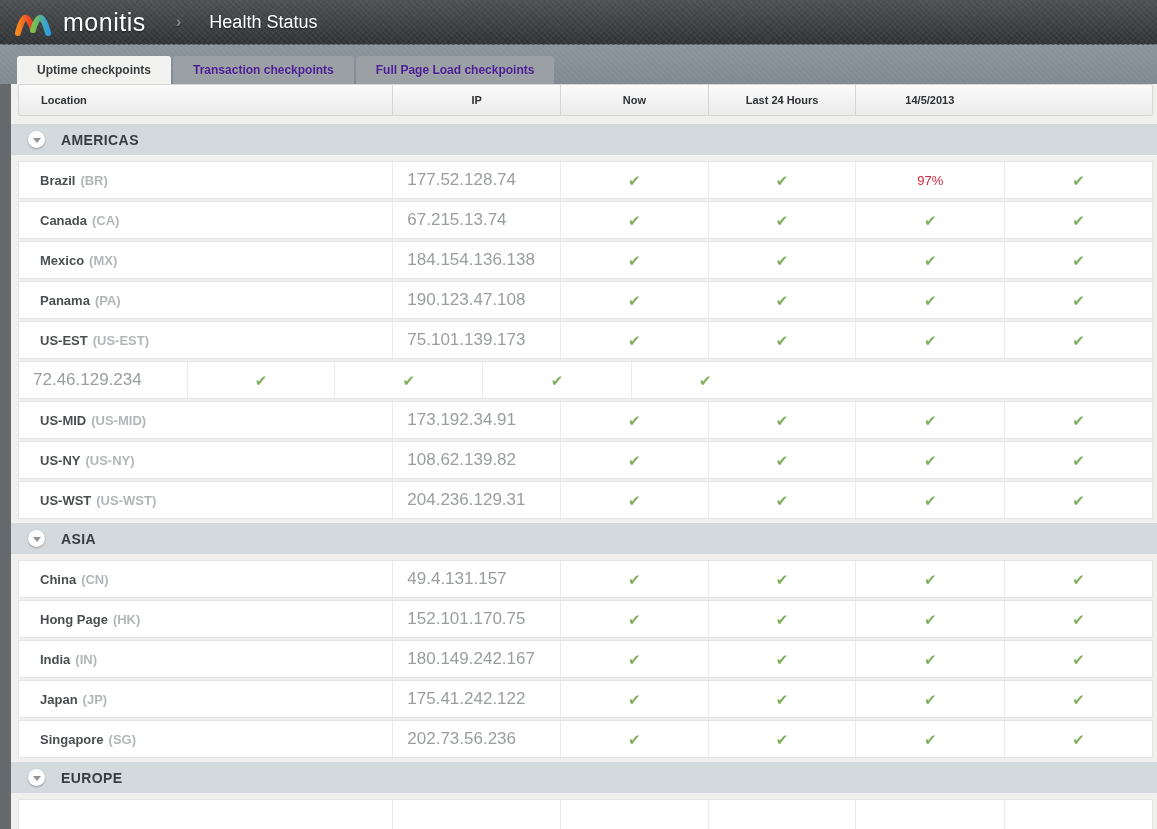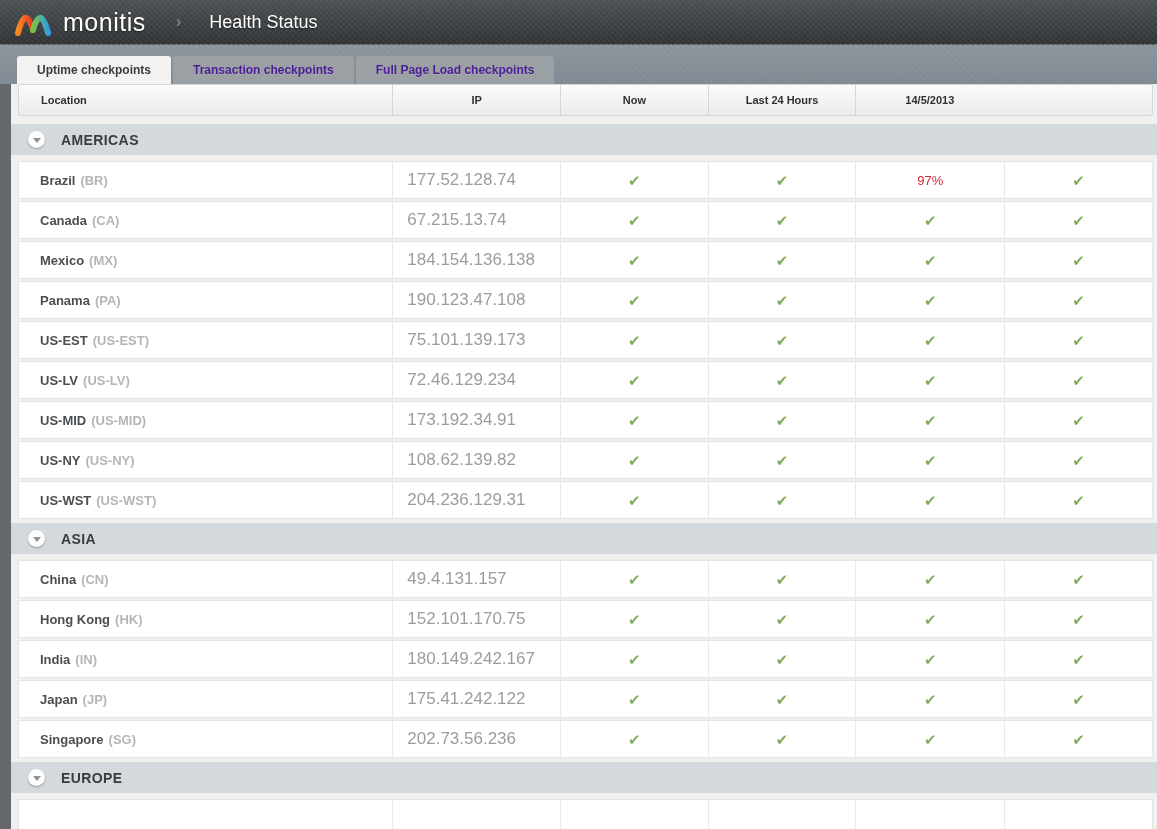--- a/index.html
+++ b/index.html
@@ -247,24 +247,20 @@
               <span class="check" style="color: rgb(127, 174, 93);">✔</span>
             </div>
             <div class="tc c-d15">
               <span class="check" style="color: rgb(127, 174, 93);">✔</span>
             </div>
             <div class="tc c-d14">
               <span class="check" style="color: rgb(127, 174, 93);">✔</span>
             </div>
           </div>
           <div class="trow">
-            <div class="tc c-loc">
-              <span class="loc-name">US-LV</span>
-              <span class="loc-code">(US-LV)</span>
-            </div>
             <div class="tc c-ip">
               <span class="ip-text">72.46.129.234</span>
             </div>
             <div class="tc c-now">
               <span class="check" style="color: rgb(127, 174, 93);">✔</span>
             </div>
             <div class="tc c-l24">
               <span class="check" style="color: rgb(127, 174, 93);">✔</span>
             </div>
             <div class="tc c-d15">
@@ -361,21 +357,21 @@
             </div>
             <div class="tc c-d15">
               <span class="check" style="color: rgb(127, 174, 93);">✔</span>
             </div>
             <div class="tc c-d14">
               <span class="check" style="color: rgb(127, 174, 93);">✔</span>
             </div>
           </div>
           <div class="trow">
             <div class="tc c-loc">
-              <span class="loc-name">Hong Kong</span>
+              <span class="loc-name">Hong Page</span>
               <span class="loc-code">(HK)</span>
             </div>
             <div class="tc c-ip">
               <span class="ip-text">152.101.170.75</span>
             </div>
             <div class="tc c-now">
               <span class="check" style="color: rgb(127, 174, 93);">✔</span>
             </div>
             <div class="tc c-l24">
               <span class="check" style="color: rgb(127, 174, 93);">✔</span>

